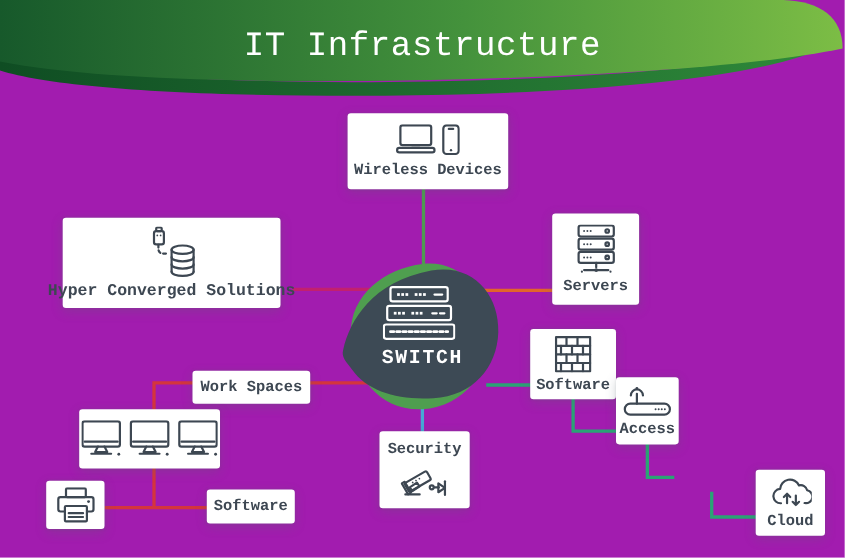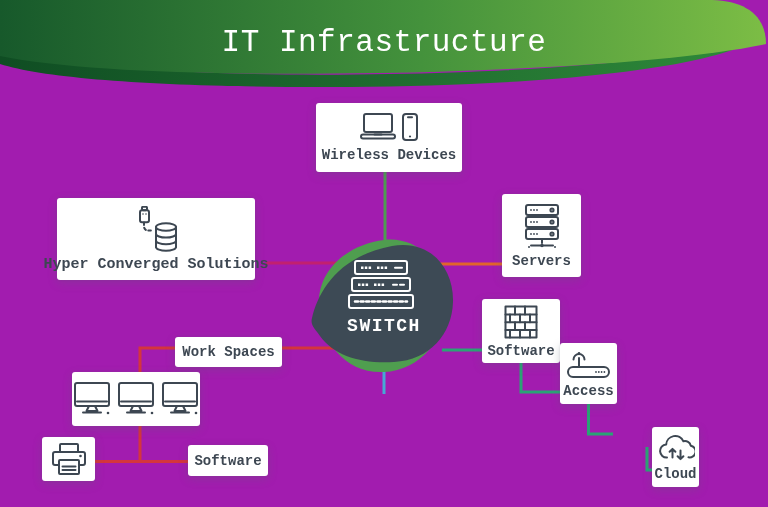--- a/index.html
+++ b/index.html
@@ -169,29 +169,47 @@
       <circle class="f" cx="13" cy="3.2" r="1.3"></circle>
       <circle class="f" cx="30" cy="22" r="0.9"></circle>
       <circle class="f" cx="32.8" cy="22" r="0.9"></circle>
       <circle class="f" cx="35.6" cy="22" r="0.9"></circle>
       <circle class="f" cx="38.4" cy="22" r="0.9"></circle>
     </svg>
     <div class="lbl">Access</div>
   </div>
 
 
-  <div class="node" style="left:652px;top:427px;width:47px;height:60px;">
+  <div class="node" style="left:687px;top:427px;width:63px;height:60px;">
     <svg class="icn" width="38" height="28" viewBox="0 0 38 28">
       <path d="M10,23.5 a6.5,6.5 0 0 1 -0.8,-13 a9,9 0 0 1 17.2,-3.2 a6,6 0 0 1 7.4,4.4 a5.5,5.5 0 0 1 -2.3,11.6"></path>
       <path d="M15.5,23.5 V15 M12.6,17.8 l2.9,-2.9 2.9,2.9"></path>
       <path d="M23.5,16.5 V25 M20.6,22.2 l2.9,2.9 2.9,-2.9"></path>
     </svg>
     <div class="lbl">Cloud</div>
   </div>
 
+  <div class="node" style="left:345px;top:392px;width:82px;height:70px;">
+    <div class="lbl">Security</div>
+    <svg class="icn" width="44" height="32" viewBox="0 0 44 32">
+      <g transform="rotate(-30 16 16)">
+        <rect x="4" y="12" width="23" height="9" rx="1.5"></rect>
+        <rect x="2" y="10.8" width="3" height="11.4"></rect>
+        <circle class="f" cx="11" cy="15" r="0.8"></circle>
+        <circle class="f" cx="14.5" cy="15" r="0.8"></circle>
+        <circle class="f" cx="18" cy="15" r="0.8"></circle>
+      </g>
+      <path d="M8.5,22 l6.5,-4.2 2.4,3.4 -6.5,4.2 z"></path>
+      <path d="M4.5,28.5 h13"></path>
+      <circle cx="28.5" cy="22" r="1.8"></circle>
+      <path d="M30.5,22 h4.5"></path>
+      <path d="M40.5,16.5 v12.5"></path>
+      <path d="M40.5,22.5 l-6,-4 v8 z"></path>
+    </svg>
+  </div>
 
   <div class="node" style="left:175px;top:337px;width:107px;height:30px;">
     <div class="lbl">Work Spaces</div>
   </div>
 
   <div class="node" style="left:72px;top:372px;width:128px;height:54px;">
     <svg class="icn" width="124" height="34" viewBox="0 0 124 34">
       <g>
         <rect x="1" y="1" width="34" height="23" rx="2"></rect>
         <path d="M3,19.5 H33"></path>

